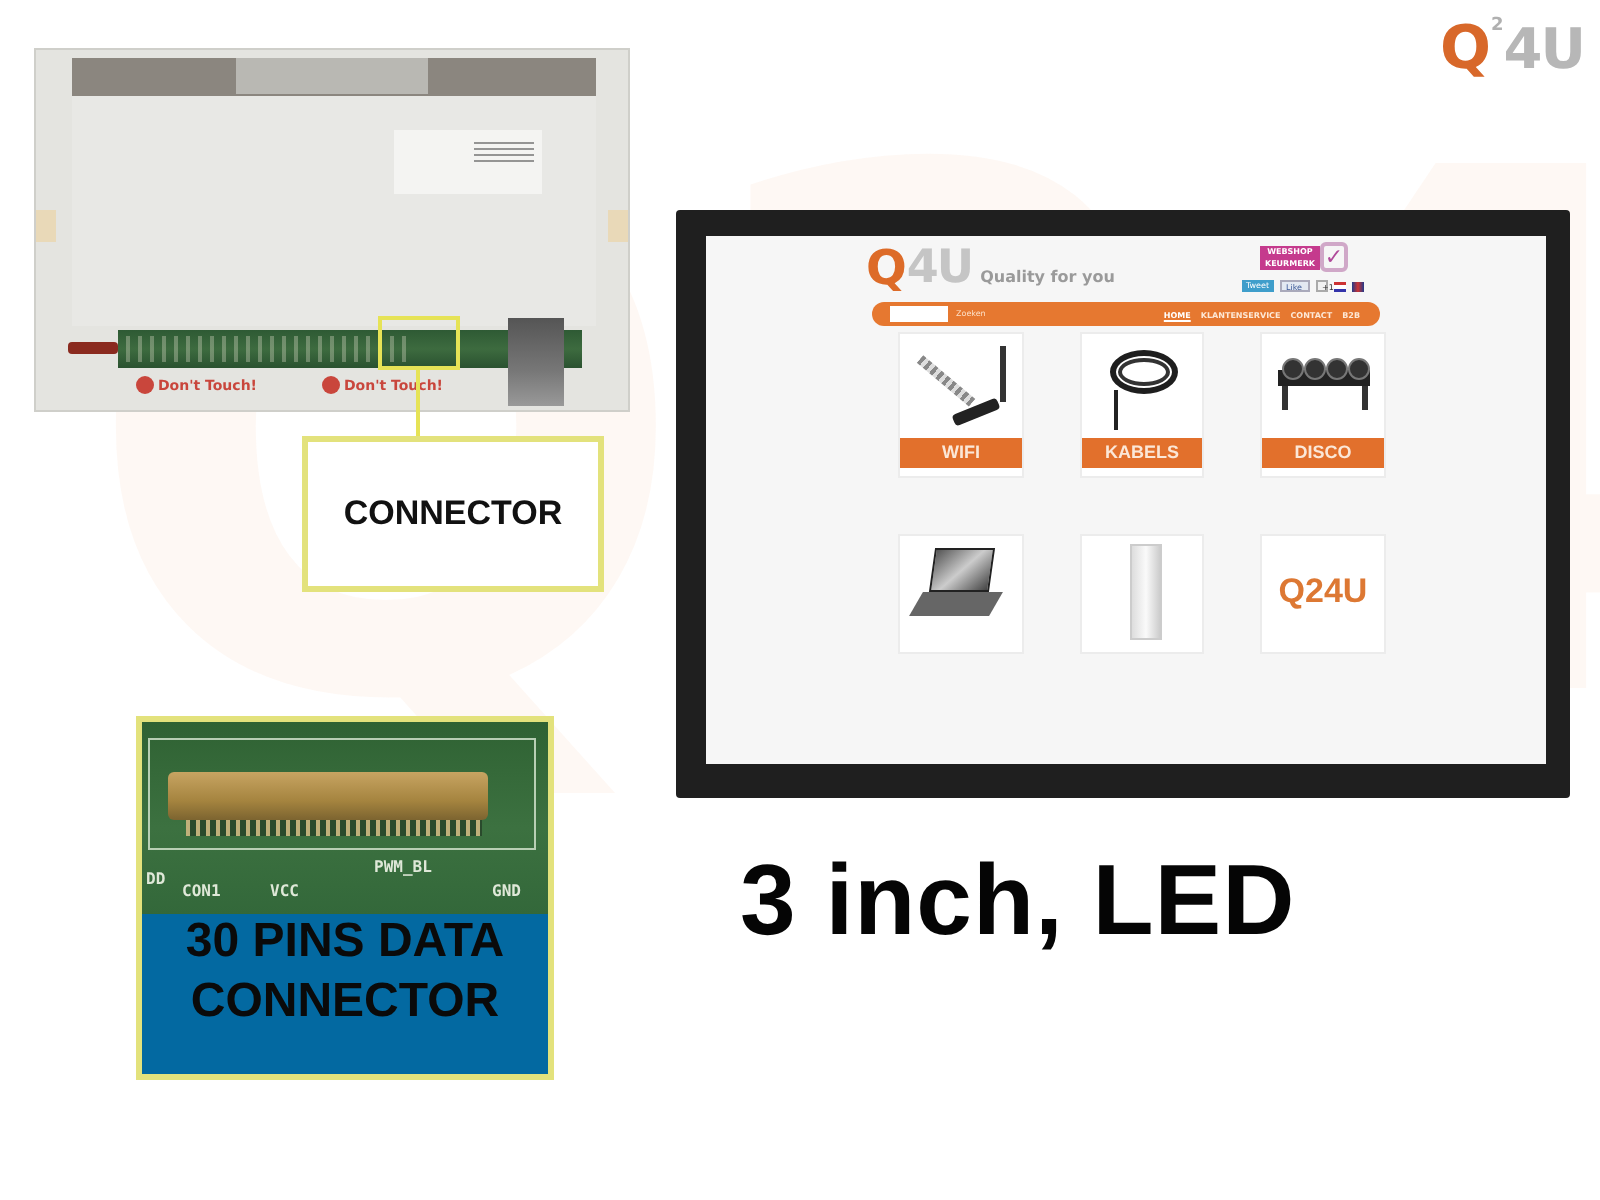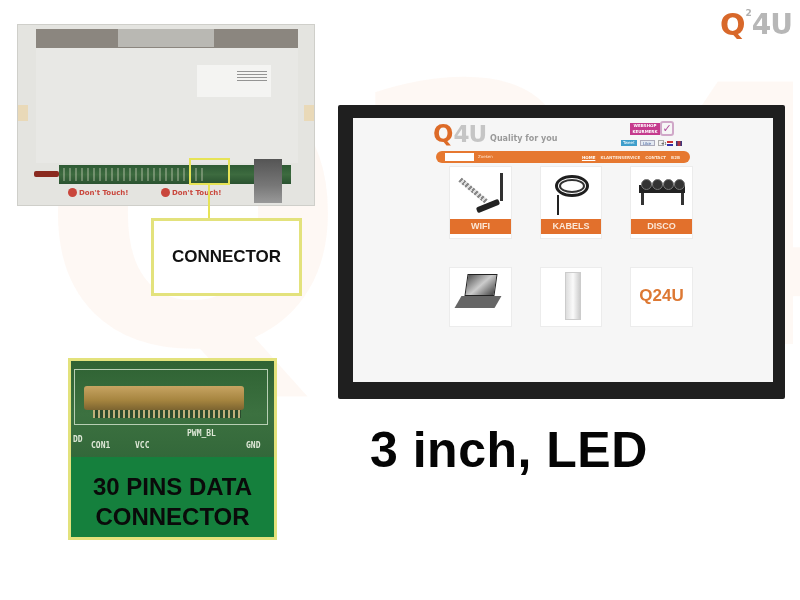--- a/index.html
+++ b/index.html
@@ -87,21 +87,21 @@
     border: 3px solid #e3e27c; background: #ffffff;
     display: flex; align-items: center; justify-content: center;
   }
   .connector-box span {
     font-family: "Liberation Sans", sans-serif; font-weight: bold; font-size: 17px; color: #111;
   }
 
   
   .pins-box {
     position: absolute; left: 68px; top: 358px; width: 209px; height: 182px;
-    border: 3px solid #e3e27c; background: #15803d;
+    border: 3px solid #e3e27c; background: #0369a1;
   }
   .pins-photo {
     position: absolute; left: 0; top: 0; width: 203px; height: 96px;
     background: linear-gradient(180deg, #2f6233, #3c7140 55%, #33683a);
   }
   .pins-frame {
     position: absolute; left: 3px; top: 8px; width: 194px; height: 56px; border: 1px solid #b8cfb4;
   }
   .pins-connector {
     position: absolute; left: 13px; top: 25px; width: 160px; height: 24px;
@@ -109,22 +109,22 @@
     border-radius: 3px;
   }
   .pins-teeth {
     position: absolute; left: 22px; top: 49px; width: 148px; height: 8px;
     background: repeating-linear-gradient(90deg, #c0b07a 0 2px, #2a4a2c 2px 5px);
   }
   .pins-silk {
     position: absolute; font-size: 8px; color: #dfe8d8; font-family: "DejaVu Sans Mono", monospace; font-weight: bold;
   }
   .pins-label {
-    position: absolute; left: 0; top: 111px; width: 203px; height: 78px;
-    display: flex; flex-direction: column; align-items: center; 
+    position: absolute; left: 0; top: 86px; width: 203px; height: 78px;
+    display: flex; flex-direction: column; align-items: center; justify-content: center;
     font-family: "Liberation Sans", sans-serif; font-weight: bold; font-size: 24px; line-height: 30px; color: #0a0a0a;
   }
 
   
   .monitor {
     position: absolute; left: 338px; top: 105px; width: 447px; height: 294px;
     background: #1f1f1f; border-radius: 2px;
   }
   .screen {
     position: absolute; left: 15px; top: 13px; width: 420px; height: 264px; background: #f6f6f6; overflow: hidden;

